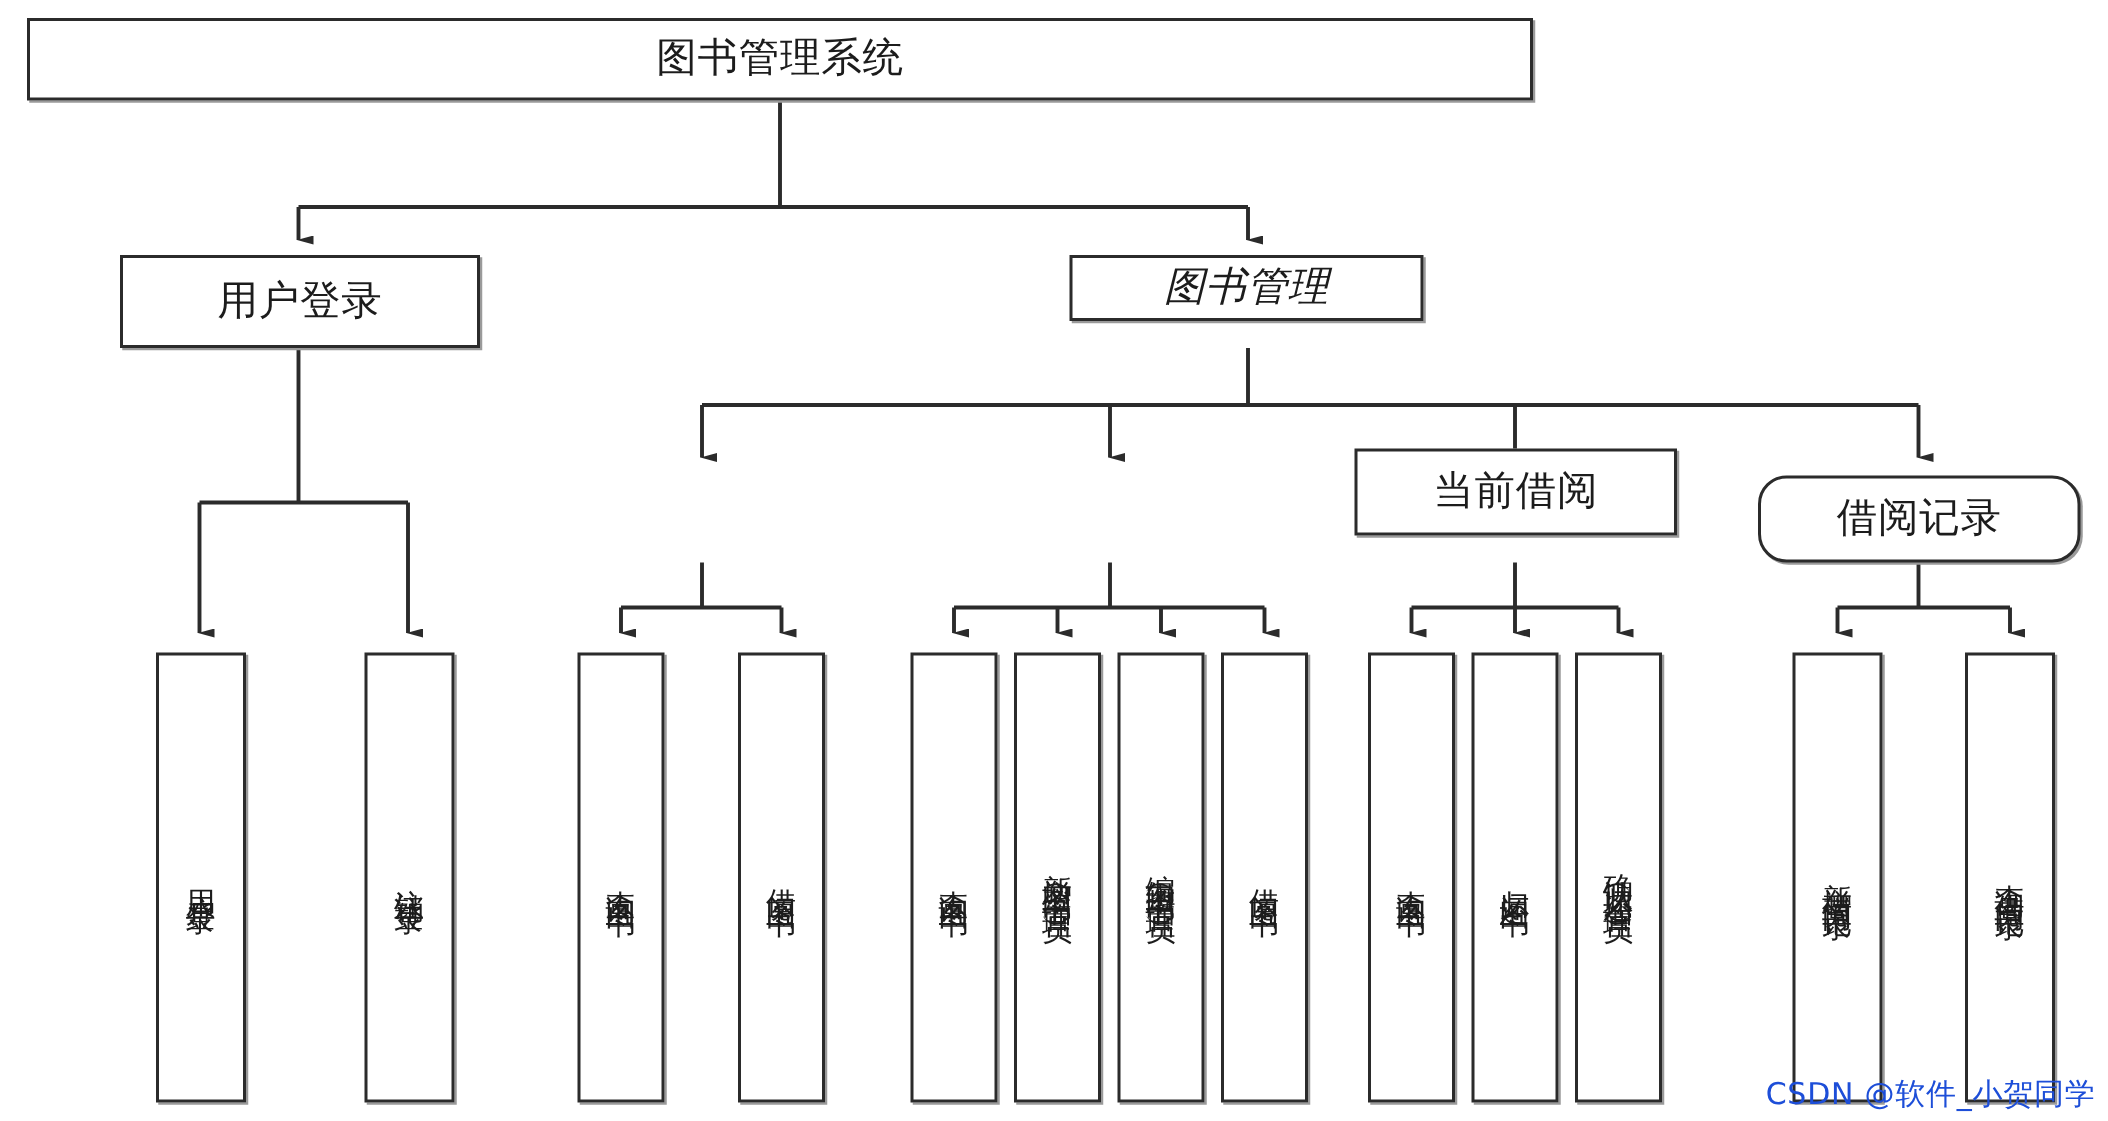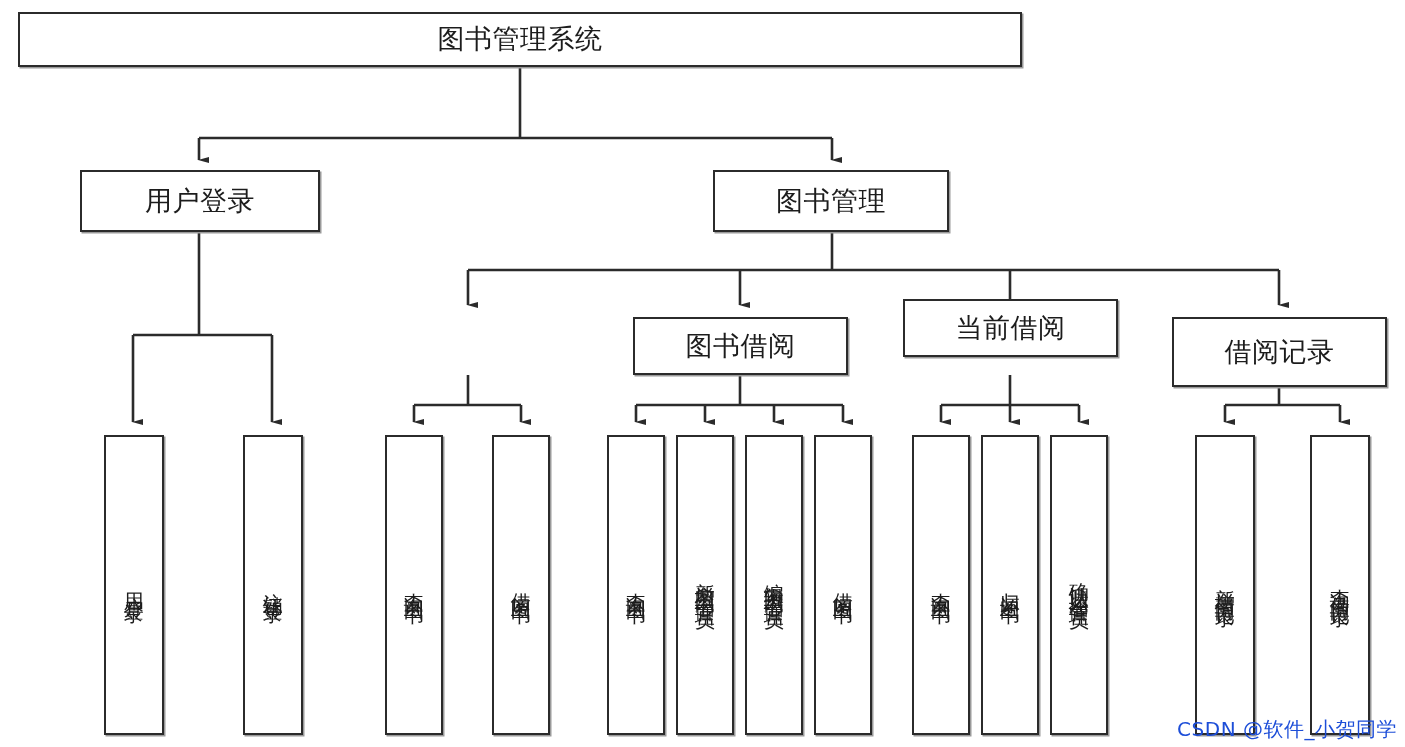--- a/index.html
+++ b/index.html
@@ -118,31 +118,28 @@
     </g>
   </svg>
 
   <div class="node" style="left:18px; top:12px; width:1004px; height:55px;">
     <span class="label">图书管理系统</span>
   </div>
 
   <div class="node" style="left:80px; top:170px; width:240px; height:62px;">
     <span class="label">用户登录</span>
   </div>
-  <div class="node" style="left:713px; top:170px; width:236px; height:62px;">
+  <div class="node" style="left:713px; top:170px; width:236px; height:44px;font-style:italic;">
     <span class="label">图书管理</span>
   </div>
 
-  <div class="node" style="left:633px; top:317px; width:215px; height:58px;">
-    <span class="label">图书借阅</span>
-  </div>
   <div class="node" style="left:903px; top:299px; width:215px; height:58px;">
     <span class="label">当前借阅</span>
   </div>
-  <div class="node" style="left:1172px; top:317px; width:215px; height:70px;">
+  <div class="node" style="left:1172px; top:317px; width:215px; height:58px;border-radius:19px;">
     <span class="label">借阅记录</span>
   </div>
 
   <div class="node vertical" style="left:104px; top:435px; width:60px; height:300px;">
     <span class="label">用户登录</span>
   </div>
   <div class="node vertical" style="left:243px; top:435px; width:60px; height:300px;">
     <span class="label">注销登录</span>
   </div>
 

